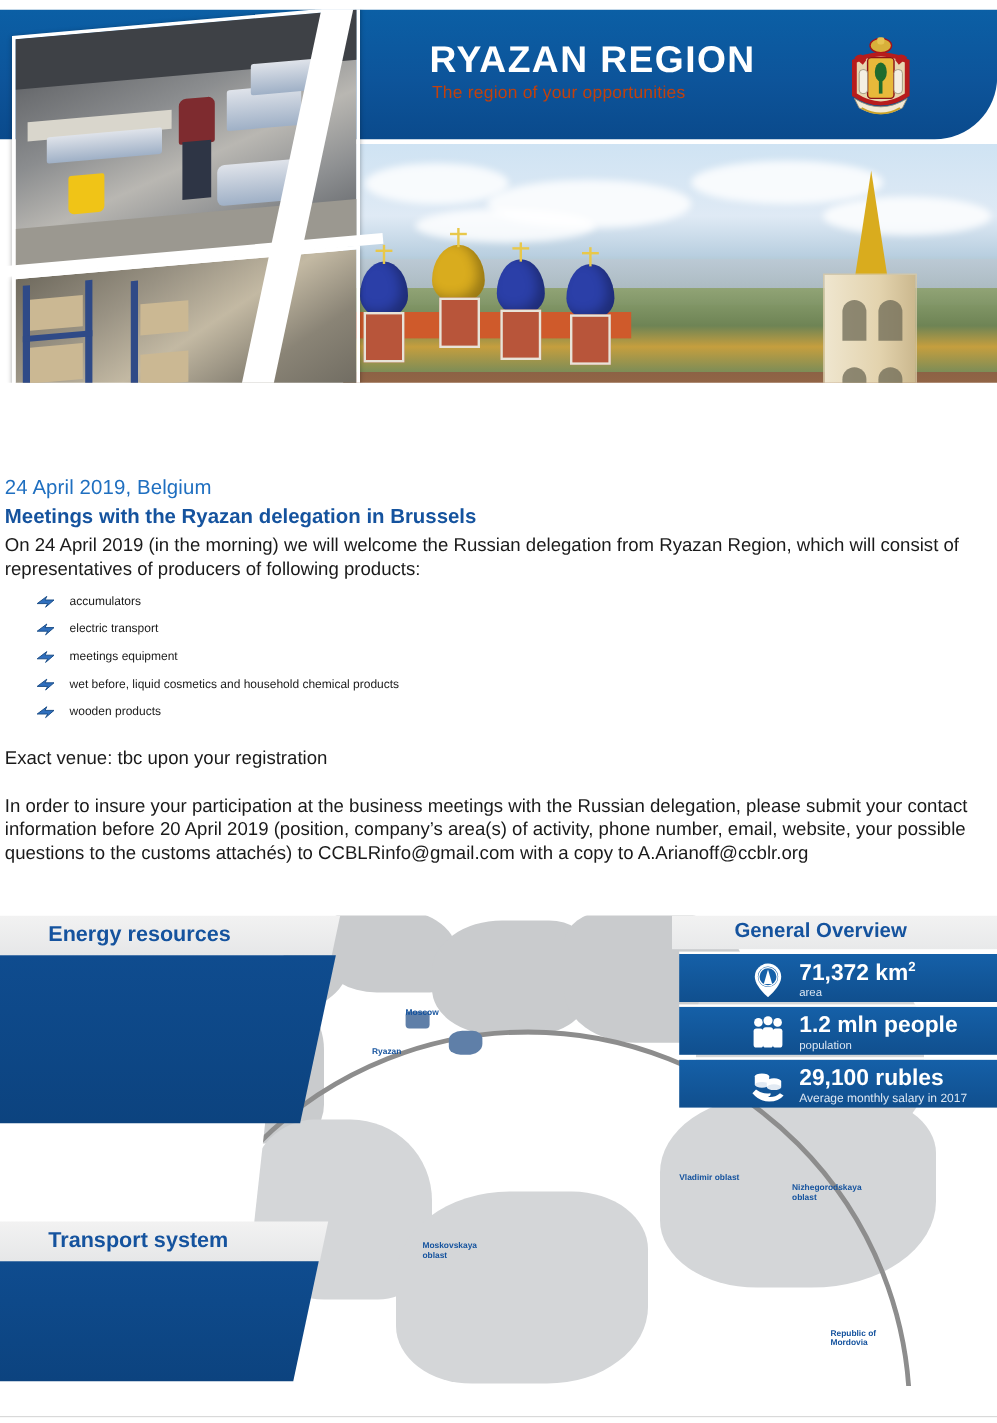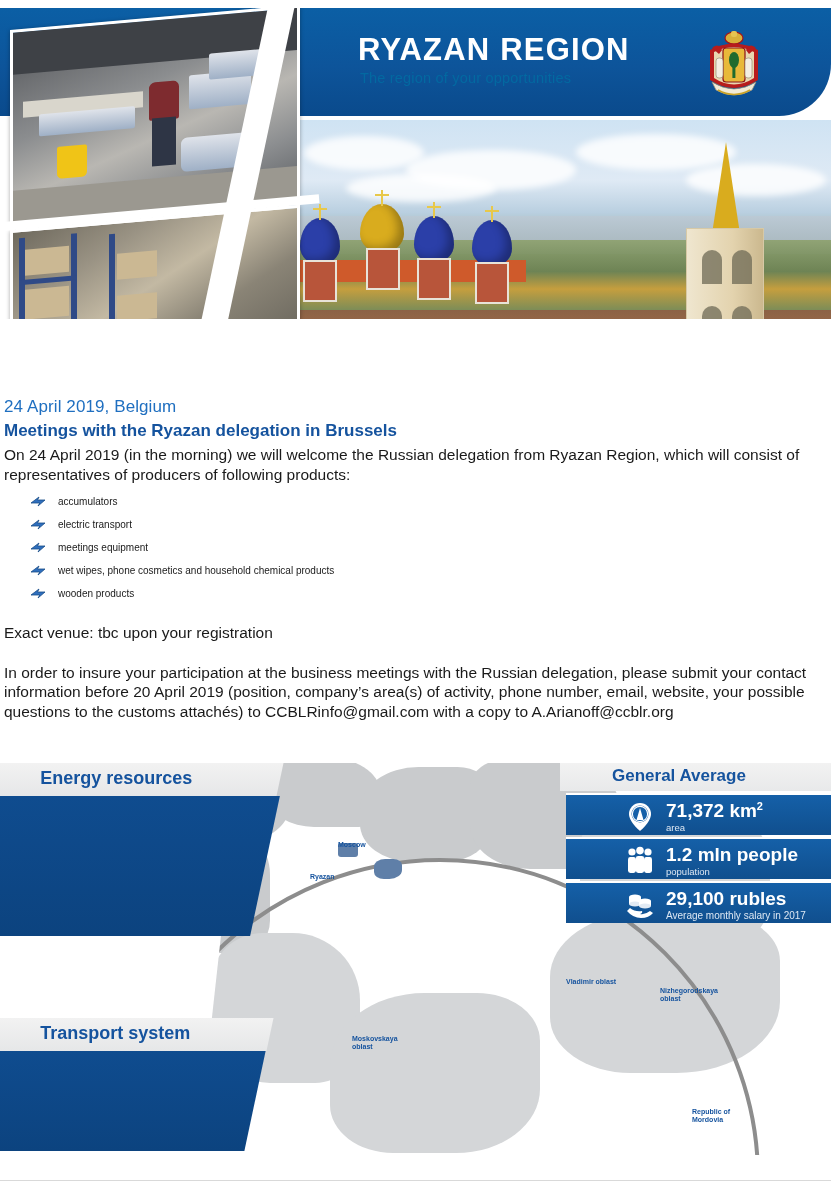--- a/index.html
+++ b/index.html
@@ -19,21 +19,21 @@
     position:absolute; left:0; top:0; width:831px; height:108px;
     background:linear-gradient(180deg,#0b5fa5 0%, #0d549a 55%, #0a4a8c 100%);
     border-bottom-right-radius:52px;
   }
   .brand-title {
     position:absolute; left:358px; top:24px;
     color:#ffffff; font-size:31px; font-weight:bold; letter-spacing:1.2px;
   }
   .brand-sub {
     position:absolute; left:360px; top:62px;
-    color:#0369a1; font-size:14.5px; letter-spacing:.2px;
+    color:#c2410c; font-size:14.5px; letter-spacing:.2px;
   }
   .coat { position:absolute; left:700px; top:20px; width:68px; height:74px; }
 
   
   .photo-main {
     position:absolute; left:286px; top:112px; width:545px; height:273px;
     background:
       linear-gradient(180deg,#cfe3f3 0%, #dfeaf5 22%, #b9cfe0 34%, #8da98c 47%, #7d5a42 62%, #9c6a48 78%, #7e9163 100%);
     overflow:hidden;
   }
@@ -294,21 +294,21 @@
     <li>
       <svg class="arrow-bullet" viewBox="0 0 18 15">
         <path d="M1 9 L9 3 L7.5 6 L15 6 L8 12 L9.8 9 Z" fill="#2f6fbe" stroke="#184b86" stroke-width=".8" stroke-linejoin="round"></path>
       </svg>
       <span>meetings equipment</span>
     </li>
     <li>
       <svg class="arrow-bullet" viewBox="0 0 18 15">
         <path d="M1 9 L9 3 L7.5 6 L15 6 L8 12 L9.8 9 Z" fill="#2f6fbe" stroke="#184b86" stroke-width=".8" stroke-linejoin="round"></path>
       </svg>
-      <span>wet wipes, phone cosmetics and household chemical products</span>
+      <span>wet before, liquid cosmetics and household chemical products</span>
     </li>
     <li>
       <svg class="arrow-bullet" viewBox="0 0 18 15">
         <path d="M1 9 L9 3 L7.5 6 L15 6 L8 12 L9.8 9 Z" fill="#2f6fbe" stroke="#184b86" stroke-width=".8" stroke-linejoin="round"></path>
       </svg>
       <span>wooden products</span>
     </li>
   </ul>
 
   <p class="para para-block">Exact venue: tbc upon your registration</p>
@@ -337,21 +337,21 @@
     <span class="unskewR">Energy resources</span>
   </div>
   <div class="panel-body energy-body skewR"></div>
 
   <div class="panel-head transport-head skewR">
     <span class="unskewR">Transport system</span>
   </div>
   <div class="panel-body transport-body skewR"></div>
 
   <div class="gov-head">
-    <span>General Average</span>
+    <span>General Overview</span>
   </div>
 
   <div class="gov-row" style="top:30px;">
     <svg class="gov-ico" viewBox="0 0 32 32">
       <path d="M16 2 a11 11 0 0 1 11 11 c0 8 -11 17 -11 17 S5 21 5 13 A11 11 0 0 1 16 2z" fill="#ffffff"></path>
       <circle cx="16" cy="13" r="8.5" fill="#1560a8"></circle>
       <circle cx="16" cy="13" r="7.6" fill="none" stroke="#ffffff" stroke-width="1.1"></circle>
       <path d="M16 7 L12.5 19 H19.5 z" fill="#ffffff"></path>
     </svg>
     <div class="gov-val">

